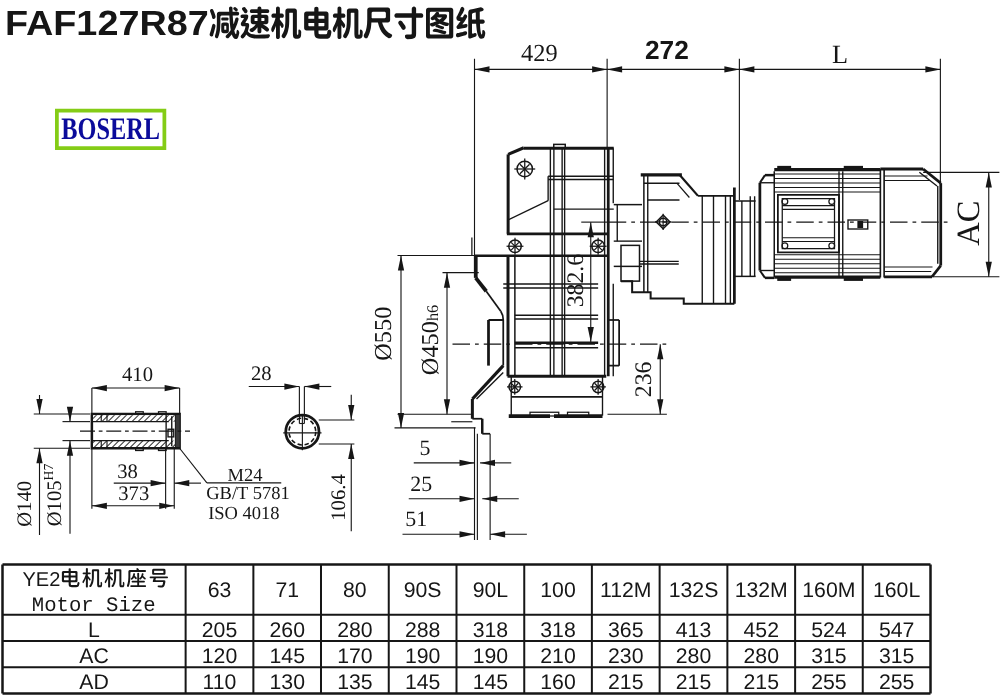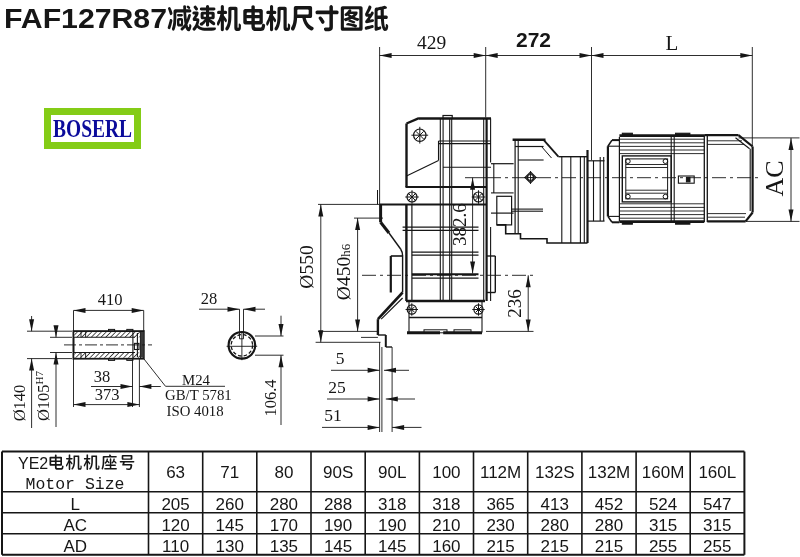--- a/index.html
+++ b/index.html
@@ -1,20 +1,20 @@
 <!DOCTYPE html>
 <html><head><meta charset="utf-8">
 <style>
 html,body{margin:0;padding:0;width:800px;height:557px;background:#fff;overflow:hidden}
 svg text{fill:#161616;stroke:none}
 .ds{font-family:"Liberation Serif",serif}
 .db{font-family:"Liberation Sans",sans-serif;font-weight:bold}
 .dt{font-family:"Liberation Sans",sans-serif}
 .dm{font-family:"Liberation Mono",monospace}
-#logo{position:absolute;left:44px;top:108px;width:83px;height:26.5px;border:7px solid #84cc16}
+#logo{position:absolute;left:44px;top:87px;width:83px;height:26.5px;border:3px solid #84cc16}
 </style></head>
 <body>
 
 <svg width="800" height="557" viewBox="0 0 800 557" style="position:absolute;left:0;top:0">
 <defs>
 <pattern id="h" width="3.4" height="3.4" patternUnits="userSpaceOnUse" patternTransform="rotate(45)">
 <rect width="3.4" height="3.4" fill="#fff"></rect>
         <line x1="0" y1="0" x2="0" y2="3.4" stroke="#161616" stroke-width="1.45"></line>
 </pattern>
 <path id="b0" d="M20.2 -22.8Q20.6 -23.1 21.1 -23.1Q21.6 -23.1 22 -22.8Q22.3 -22.5 22.6 -22.2Q22.9 -22 23.1 -21.8Q23.5 -21.4 23.4 -20.9Q23.4 -20.3 23 -19.9Q22.5 -19.6 22.1 -19.6Q21.6 -19.7 21.2 -20.1Q21 -20.4 20.7 -20.7Q20.4 -20.9 20.1 -21.2Q19.8 -21.5 19.8 -22Q19.8 -22.4 20.2 -22.8ZM23.1 -14.7Q23.7 -14.6 23.9 -14.1Q24.2 -13.6 24 -13Q23.1 -9.7 22 -7.1Q21 -4.6 19.6 -2.5Q18.2 -0.4 16.3 1.4Q15.9 1.9 15.3 1.9Q14.7 1.9 14.2 1.4Q13.7 0.9 13.7 0.4Q13.8 -0.2 14.2 -0.6Q16.1 -2.3 17.4 -4.1Q18.7 -6 19.6 -8.3Q20.6 -10.6 21.4 -13.6Q21.5 -14.2 22 -14.5Q22.4 -14.8 23.1 -14.7ZM6.7 -17.4Q6.7 -18.3 7.2 -18.8Q7.7 -19.4 8.5 -19.4H23.1Q23.7 -19.4 24.1 -18.9Q24.5 -18.5 24.5 -17.8Q24.5 -17.1 24.1 -16.7Q23.7 -16.3 23.1 -16.3H10.4Q10.1 -16.3 9.8 -16Q9.5 -15.7 9.5 -15.3V-11.6Q9.5 -9.5 9.4 -7.3Q9.3 -5.1 8.9 -2.9Q8.5 -0.8 7.7 1.1Q7.5 1.8 7 1.9Q6.4 2.1 5.9 1.7Q5.3 1.3 5.2 0.6Q5.1 0 5.3 -0.6Q5.9 -2.4 6.2 -4.2Q6.5 -6 6.6 -7.9Q6.7 -9.8 6.7 -11.6ZM14.9 -14.8Q15.4 -14.8 15.7 -14.5Q16.1 -14.1 16.1 -13.5Q16.1 -13 15.7 -12.6Q15.4 -12.3 14.9 -12.3H11.3Q10.8 -12.3 10.5 -12.6Q10.2 -13 10.2 -13.6Q10.2 -14.1 10.5 -14.5Q10.8 -14.8 11.3 -14.8ZM17.8 -23.5Q18.4 -23.5 18.8 -23.1Q19.2 -22.7 19.2 -22Q19.3 -18.8 19.4 -15.7Q19.6 -12.7 19.9 -10.1Q20.1 -7.5 20.4 -5.6Q20.8 -3.6 21.1 -2.5Q21.5 -1.5 21.9 -1.4Q22.2 -1.4 22.3 -2.1Q22.4 -2.7 22.5 -3.9Q22.6 -4.6 22.9 -4.8Q23.2 -4.9 23.7 -4.5Q24.2 -4.1 24.4 -3.5Q24.7 -2.9 24.6 -2.2Q24.2 -0.3 23.8 0.8Q23.4 1.8 22.9 2.2Q22.4 2.5 21.9 2.5Q20.7 2.5 19.8 1.3Q19 0.2 18.4 -2Q17.8 -4.2 17.4 -7.2Q17 -10.2 16.8 -14Q16.6 -17.7 16.4 -22Q16.4 -22.7 16.8 -23.1Q17.2 -23.5 17.8 -23.5ZM2.1 -21.5Q2.6 -21.7 3.1 -21.5Q3.6 -21.3 3.8 -20.7Q4.3 -19.6 4.6 -18.9Q4.9 -18.1 5.1 -17.5Q5.3 -16.8 5.6 -15.9Q5.8 -15.2 5.5 -14.6Q5.2 -14 4.6 -13.7Q4 -13.4 3.5 -13.7Q3.1 -13.9 2.9 -14.6Q2.7 -15.6 2.5 -16.3Q2.2 -17 2 -17.7Q1.7 -18.5 1.3 -19.6Q1.1 -20.2 1.3 -20.7Q1.5 -21.2 2.1 -21.5ZM1.9 0.3Q1.3 0.1 1 -0.5Q0.8 -1.1 1 -1.8Q1.4 -3 1.7 -4Q2 -4.9 2.3 -6.1Q2.6 -7.2 3 -8.7Q3.1 -9.4 3.6 -9.6Q4 -9.9 4.6 -9.6Q5.1 -9.3 5.4 -8.7Q5.7 -8.1 5.5 -7.4Q5.2 -6 4.9 -4.9Q4.7 -3.9 4.4 -2.9Q4.1 -1.9 3.7 -0.6Q3.6 0.1 3.1 0.3Q2.5 0.6 1.9 0.3ZM10.2 -8.8Q10.2 -9.7 10.7 -10.3Q11.2 -10.8 12.1 -10.8H14.5Q15.3 -10.8 15.8 -10.3Q16.3 -9.7 16.3 -8.8V-4.2Q16.3 -3.3 15.8 -2.7Q15.3 -2.2 14.5 -2.2H12.1Q11.2 -2.2 10.7 -2.7Q10.2 -3.3 10.2 -4.2ZM12.9 -8.1Q12.8 -8.1 12.7 -8Q12.6 -7.9 12.6 -7.8V-5.2Q12.6 -5.1 12.7 -5Q12.8 -4.9 12.9 -4.9H13.9Q14 -4.9 14.1 -5Q14.2 -5.1 14.2 -5.2V-7.8Q14.2 -7.9 14.1 -8Q14 -8.1 13.9 -8.1Z"></path>

